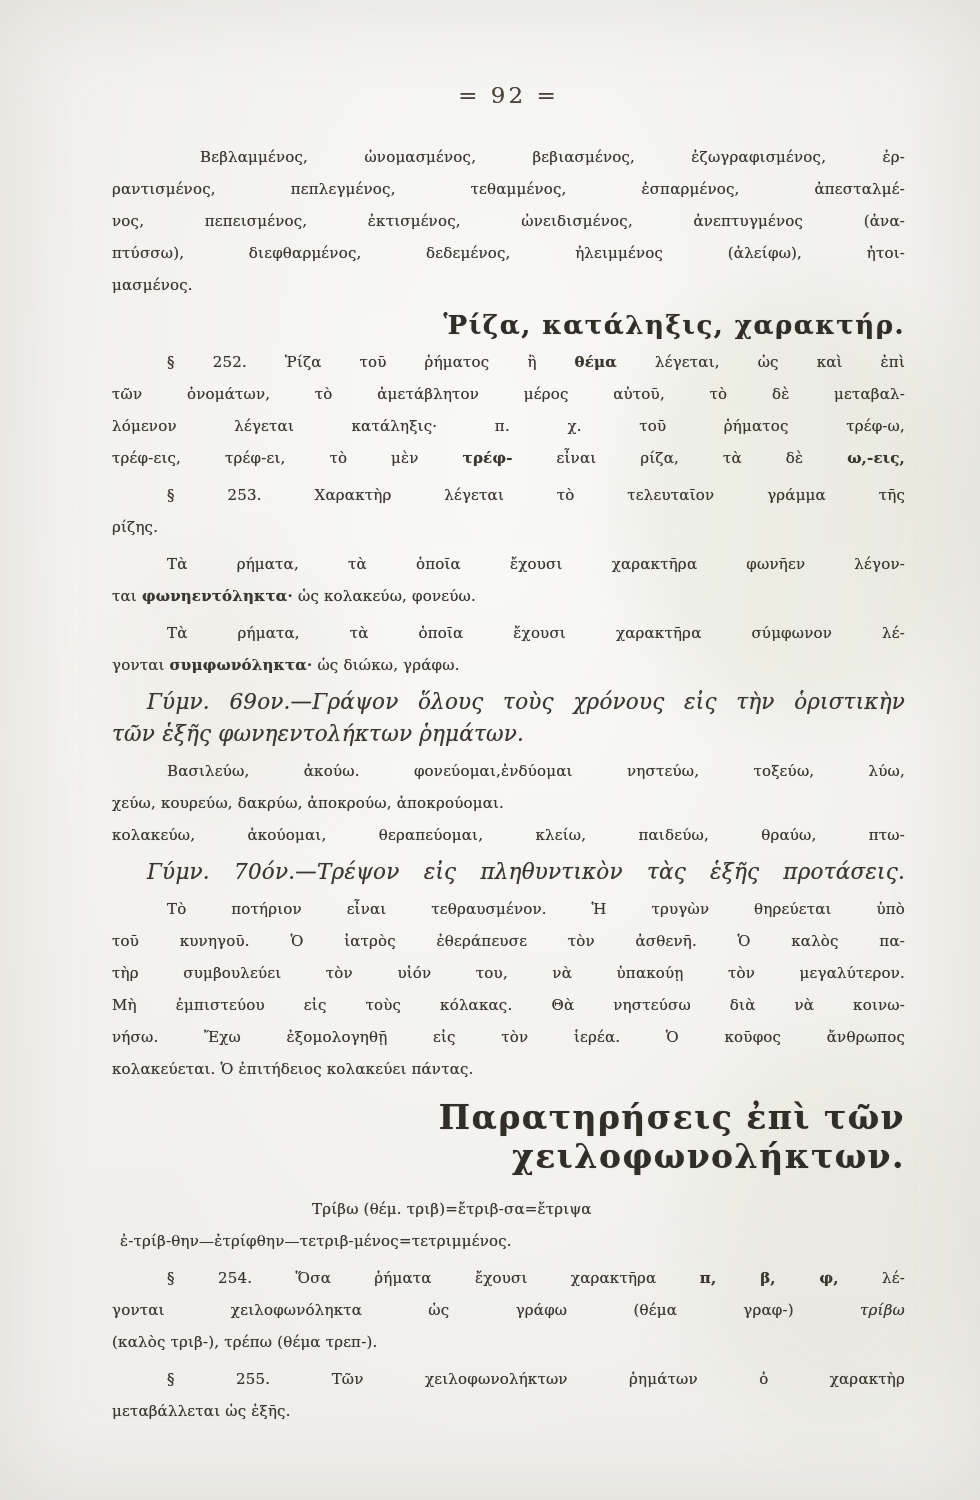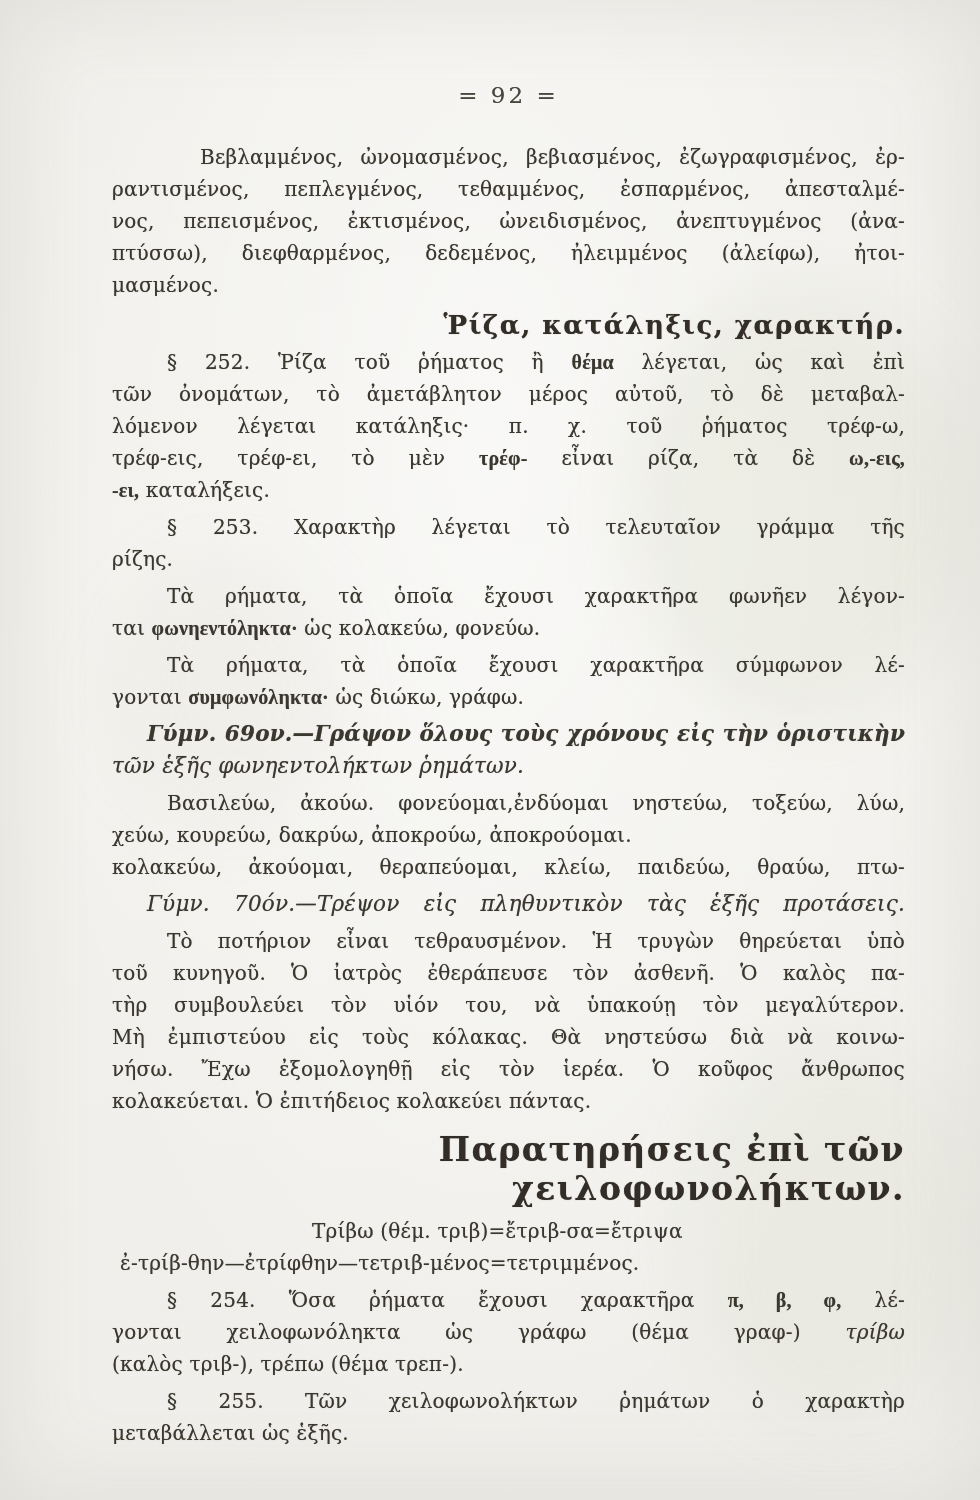--- a/index.html
+++ b/index.html
@@ -23,35 +23,35 @@
   .s2{left:690px;top:1040px;width:290px;height:390px;background:rgba(203,209,178,0.16);filter:blur(32px);}
   .s3{left:120px;top:560px;width:220px;height:260px;background:rgba(210,206,188,0.12);filter:blur(34px);}
   .pagenum{
     position:absolute;top:82px;left:112px;width:793px;
     text-align:center;font-size:23px;letter-spacing:3px;color:#4a463d;
     text-shadow:0 0 0.6px rgba(58,55,47,0.5);
   }
   .col{position:absolute;left:112px;top:136px;width:793px;}
   .block{margin-top:5px;}
   .line{
-    font-size:20px;line-height:32px;letter-spacing:0.2px;
+    font-size:15px;line-height:32px;letter-spacing:0.2px;
     text-shadow:0 0 0.7px rgba(58,55,47,0.55);
     white-space:normal;
   }
   .line.just{text-align:justify;text-align-last:justify;}
-  .b{font-weight:bold;font-family:Liberation Serif, serif;}
+  .b{font-weight:bold;}
   .i{font-style:italic;}
   .heading{
     text-align:right;font-weight:bold;letter-spacing:1.5px;color:#322e27;
     text-shadow:0 0 0.8px rgba(50,46,39,0.6);
   }
   .h1{font-size:26px;margin:9px 0 6px;}
   .h2{font-size:33px;margin:13px 0 7px;}
   .exercise .line{font-style:italic;font-size:21.5px;}
-  .formula{margin-top:7px;}
+  .formula{margin-top:17px;}
 </style>
 </head>
 <body>
 
 <div class="page">
   <div class="stain s1"></div>
   <div class="stain s2"></div>
   <div class="stain s3"></div>
 
   <div class="pagenum">= 92 =</div>
@@ -63,36 +63,35 @@
         <div class="line just"><span>νος, πεπεισμένος, ἐκτισμένος, ὠνειδισμένος, ἀνεπτυγμένος (ἀνα-</span></div>
         <div class="line just"><span>πτύσσω), διεφθαρμένος, δεδεμένος, ἠλειμμένος (ἀλείφω), ἠτοι-</span></div>
         <div class="line"><span>μασμένος.</span></div>
       </div>
       <div class="heading h1">Ῥίζα, κατάληξις, χαρακτήρ.</div>
       <div class="block ">
         <div class="line just" style="padding-left: 55px;"><span>§ 252. Ῥίζα τοῦ ῥήματος ἢ </span><span class="b">θέμα</span><span> λέγεται, ὡς καὶ ἐπὶ</span></div>
         <div class="line just"><span>τῶν ὀνομάτων, τὸ ἀμετάβλητον μέρος αὐτοῦ, τὸ δὲ μεταβαλ-</span></div>
         <div class="line just"><span>λόμενον λέγεται κατάληξις· π. χ. τοῦ ῥήματος τρέφ-ω,</span></div>
         <div class="line just"><span>τρέφ-εις, τρέφ-ει, τὸ μὲν </span><span class="b">τρέφ-</span><span> εἶναι ρίζα, τὰ δὲ </span><span class="b">ω,-εις,</span></div>
-        <div class="line"><span class="b">-ει,</span><span> καταλήξεις.</span></div>
       </div>
       <div class="block ">
         <div class="line just" style="padding-left: 55px;"><span>§ 253. Χαρακτὴρ λέγεται τὸ τελευταῖον γράμμα τῆς</span></div>
         <div class="line"><span>ρίζης.</span></div>
       </div>
       <div class="block ">
         <div class="line just" style="padding-left: 55px;"><span>Τὰ ρήματα, τὰ ὁποῖα ἔχουσι χαρακτῆρα φωνῆεν λέγον-</span></div>
         <div class="line"><span>ται </span><span class="b">φωνηεντόληκτα·</span><span> ὡς κολακεύω, φονεύω.</span></div>
       </div>
       <div class="block ">
         <div class="line just" style="padding-left: 55px;"><span>Τὰ ρήματα, τὰ ὁποῖα ἔχουσι χαρακτῆρα σύμφωνον λέ-</span></div>
         <div class="line"><span>γονται </span><span class="b">συμφωνόληκτα·</span><span> ὡς διώκω, γράφω.</span></div>
       </div>
       <div class="block exercise">
-        <div class="line just" style="padding-left: 35px; font-weight: bold;"><span>Γύμν. 69ον.—Γράψον ὅλους τοὺς χρόνους εἰς τὴν ὁριστικὴν</span></div>
+        <div class="line just" style="padding-left: 35px;"><span>Γύμν. 69ον.—Γράψον ὅλους τοὺς χρόνους εἰς τὴν ὁριστικὴν</span></div>
         <div class="line"><span>τῶν ἑξῆς φωνηεντολήκτων ῥημάτων.</span></div>
       </div>
       <div class="block ">
         <div class="line just" style="padding-left: 55px;"><span>Βασιλεύω, ἀκούω. φονεύομαι,ἐνδύομαι νηστεύω, τοξεύω, λύω,</span></div>
         <div class="line"><span>χεύω, κουρεύω, δακρύω, ἀποκρούω, ἀποκρούομαι.</span></div>
         <div class="line just"><span>κολακεύω, ἀκούομαι, θεραπεύομαι, κλείω, παιδεύω, θραύω, πτω-</span></div>
       </div>
       <div class="block exercise">
         <div class="line just" style="padding-left: 35px;"><span>Γύμν. 70όν.—Τρέψον εἰς πληθυντικὸν τὰς ἑξῆς προτάσεις.</span></div>
       </div>

